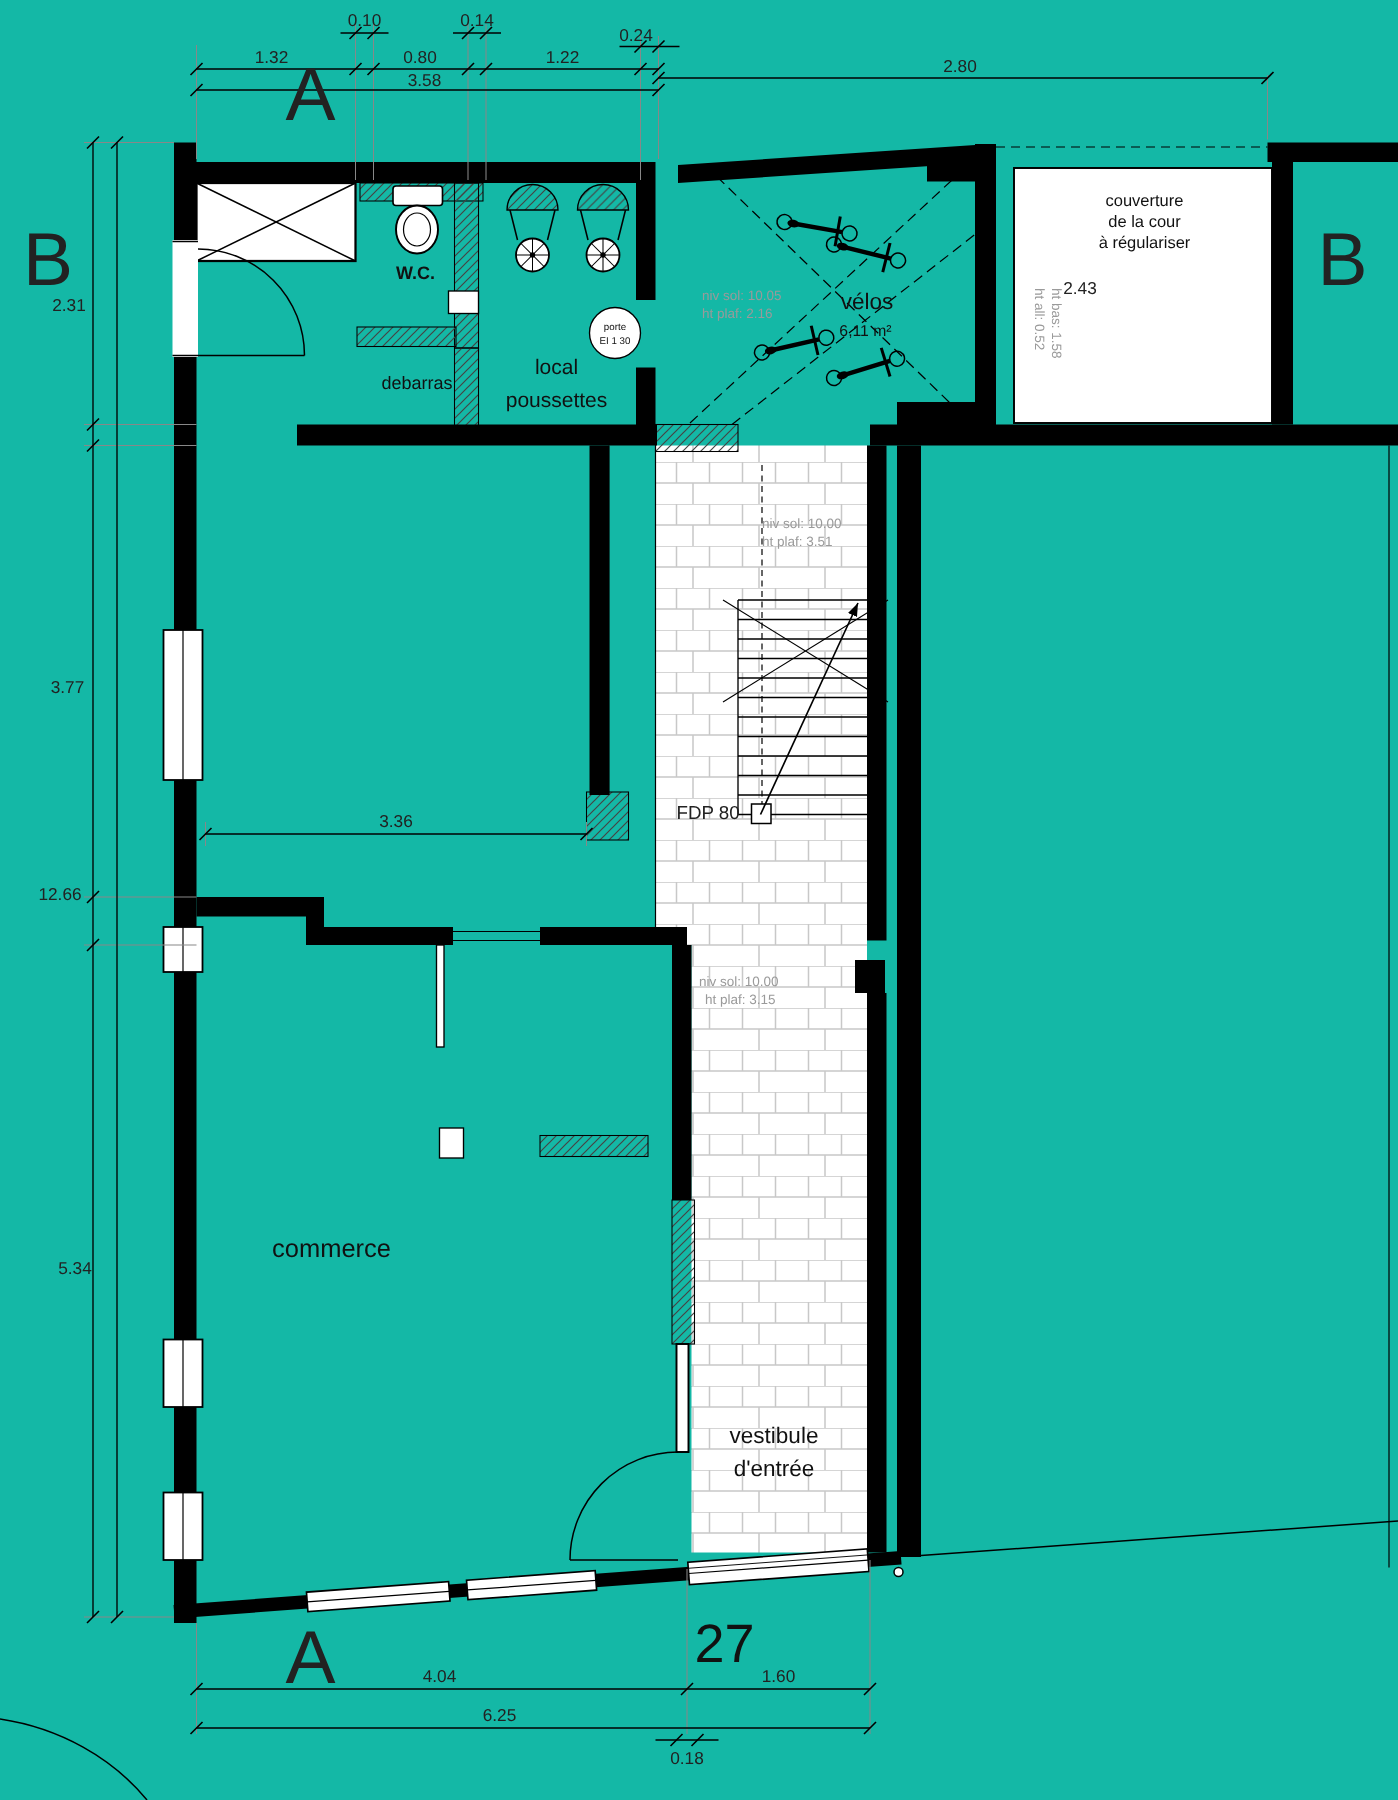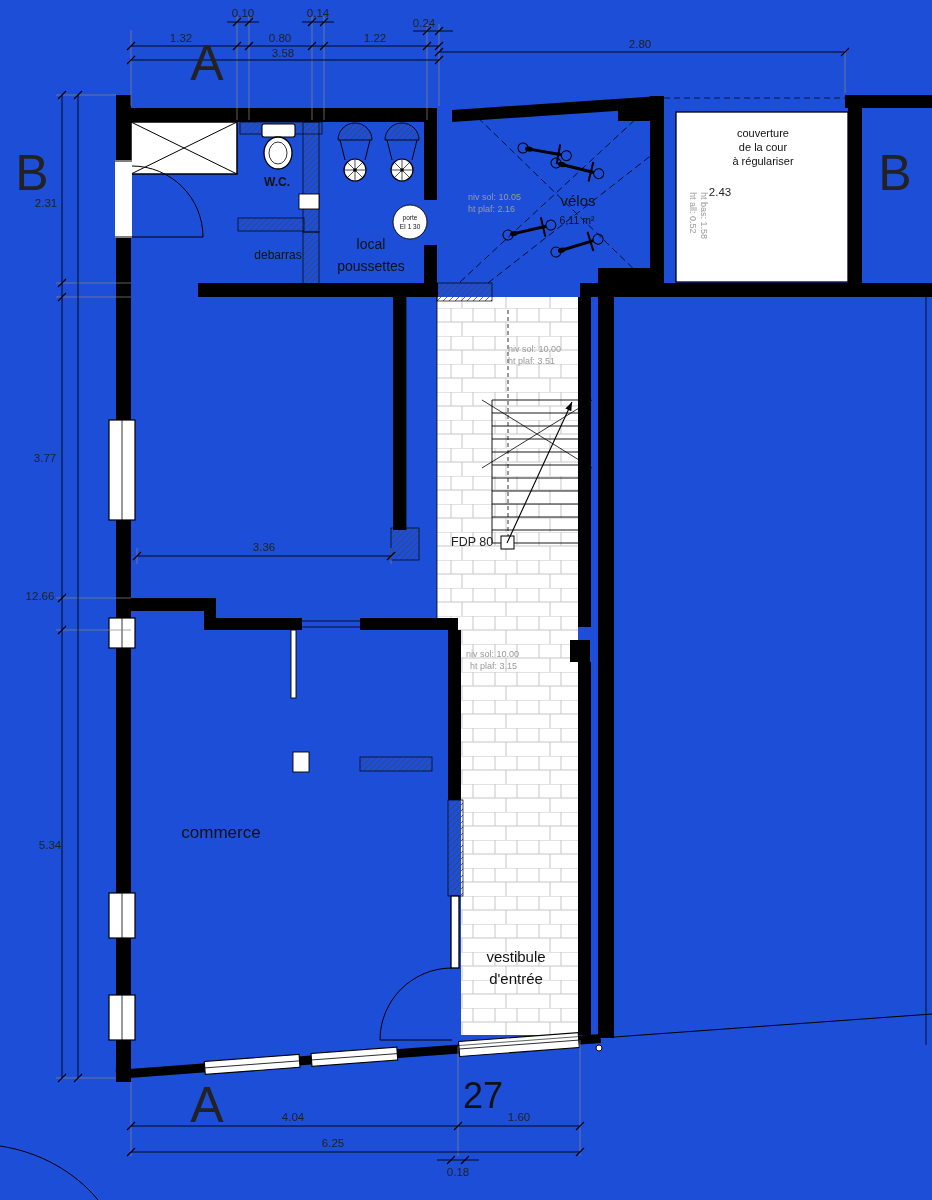--- a/index.html
+++ b/index.html
@@ -1,16 +1,16 @@
 <!DOCTYPE html>
 <html><head>
 <meta charset="utf-8">
 <style>
   html,body{margin:0;padding:0;background:#fff;}
-  .plan-wrap{width:932px;height:1200px;position:relative;background:#1d4ed8;overflow:hidden;}
+  .plan-wrap{width:932px;height:1200px;position:relative;background:#14b8a6;overflow:hidden;}
   svg{display:block;}
   text{font-family:"Liberation Sans","DejaVu Sans",sans-serif;fill:#111;}
   .room{font-size:15px;}
   .room-lg{font-size:17px;}
   .room-md{font-size:14px;}
   .room-sm{font-size:12px;}
   .bold{font-weight:bold;}
   .dim{font-size:11.5px;fill:#222;}
   .gray{font-size:9px;fill:#9a9a9a;}
   .big-letter{font-size:50px;fill:#222;}

